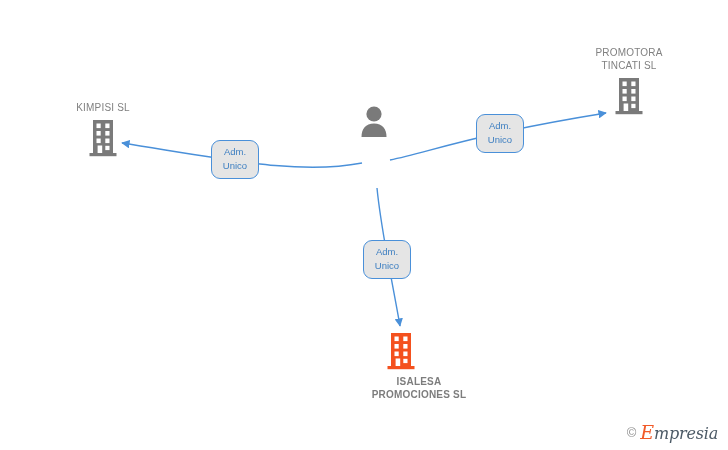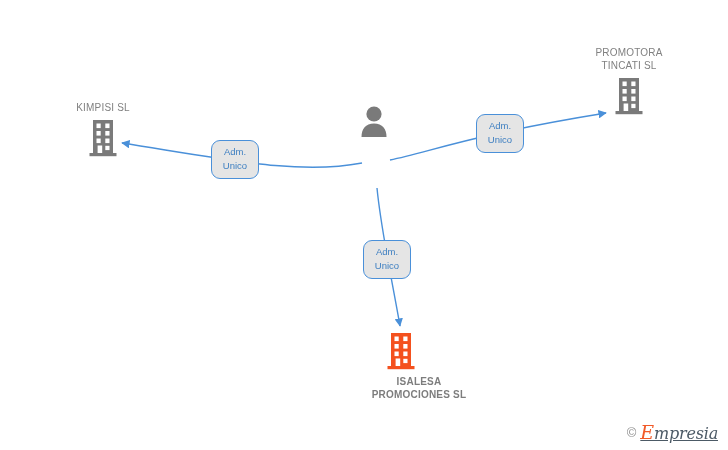--- a/index.html
+++ b/index.html
@@ -87,21 +87,20 @@
     color: #8d8d8d;
     line-height: 1;
   }
   #watermark .brand {
     font-family: "DejaVu Serif", serif;
     font-style: italic;
     font-size: 16px;
     line-height: 1;
     color: #4c5a66;
     letter-spacing: -.2px;
-    text-decoration: underline;
   }
   #watermark .brand .cap {
     color: #f15a29;
     font-size: 19px;
   }
 </style>
 </head>
 <body>
 
 <div id="canvas">

